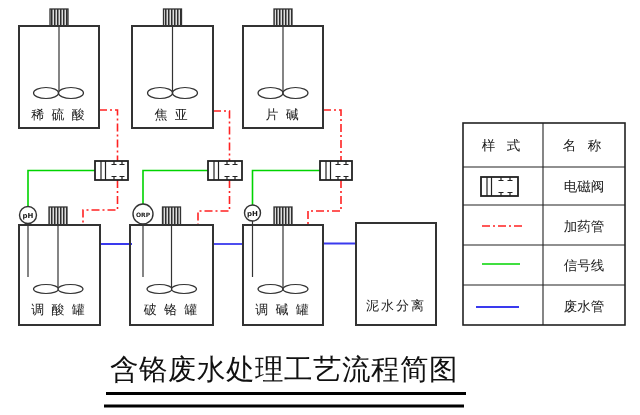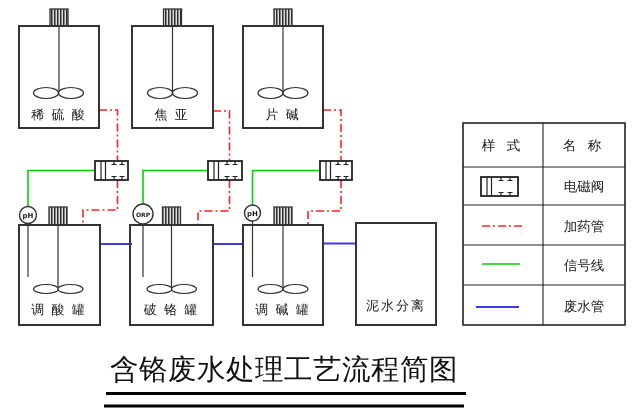--- a/index.html
+++ b/index.html
@@ -1,17 +1,17 @@
 <!DOCTYPE html>
 <html><head>
 <meta charset="utf-8">
 <style>
   html,body{margin:0;padding:0;background:#ffffff;}
   .stage{position:relative;width:640px;height:415px;background:#ffffff;overflow:hidden;
-         font-family:"Liberation Serif", serif;border-radius:20px;}
+         font-family:"Liberation Serif", serif;}
   svg{display:block;}
   text{font-family:"Liberation Serif", serif;fill:#1a1a1a;}
   .meter-txt{font-family:"DejaVu Sans", sans-serif;font-weight:bold;}
   .tank-label{font-size:13px;letter-spacing:2px;}
   .legend-txt{font-size:13.5px;}
   .title-txt{font-size:28.5px;letter-spacing:0.5px;fill:#111;}
 </style>
 </head>
 <body>
 

